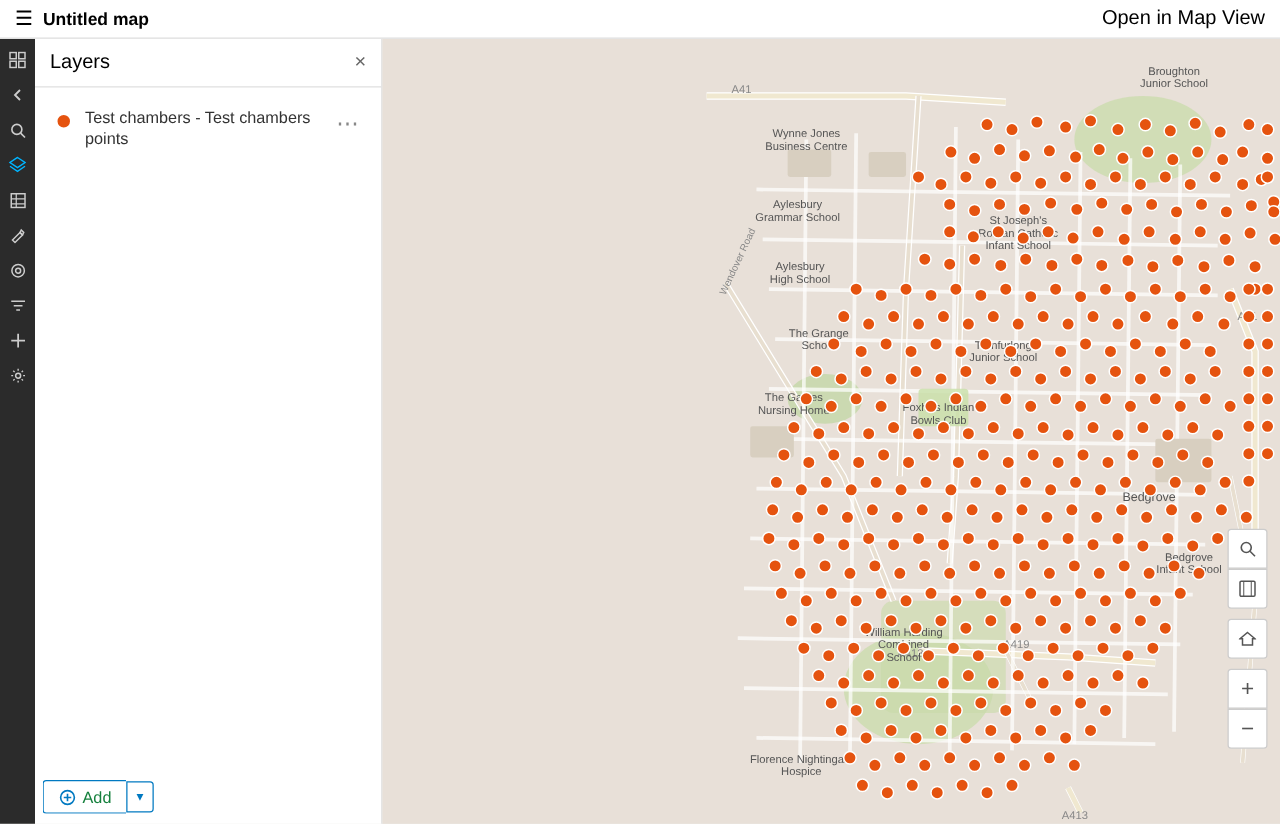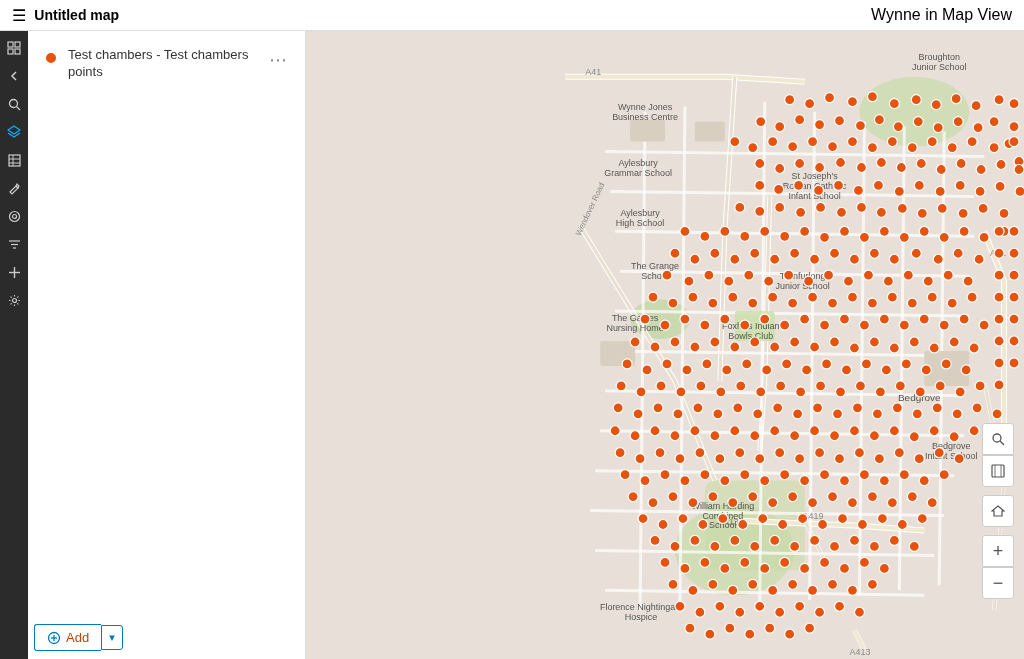--- a/index.html
+++ b/index.html
@@ -109,21 +109,21 @@
     }
     #add-btn-main {
       display: flex;
       align-items: center;
       gap: 5px;
       padding: 5px 12px;
       border: 1px solid #0079c1;
       border-right: none;
       border-radius: 3px 0 0 3px;
       background: #fff;
-      color: #c2410c;
+      color: #15803d;
       font-size: 13px;
       cursor: pointer;
     }
     #add-btn-arrow {
       padding: 5px 7px;
       border: 1px solid #0079c1;
       border-radius: 0 3px 3px 0;
       background: #fff;
       color: #0079c1;
       font-size: 11px;
@@ -174,21 +174,21 @@
     }
   </style>
 </head>
 <body>
 
 <div id="topbar">
   <div id="topbar-left">
     <span id="hamburger-icon">☰</span>
     <span id="topbar-title">Untitled map</span>
   </div>
-  <span id="open-map-view">Wynne in Map View</span>
+  <span id="open-map-view">Open in Map View</span>
 </div>
 
 <div id="main">
 
   <div id="iconbar">
     <div class="icon-btn">
       <svg width="14" height="14" viewBox="0 0 14 14" fill="none">
         <rect x="1" y="1" width="5" height="5" stroke="#ccc" stroke-width="1.2"></rect>
         <rect x="8" y="1" width="5" height="5" stroke="#ccc" stroke-width="1.2"></rect>
         <rect x="1" y="8" width="5" height="5" stroke="#ccc" stroke-width="1.2"></rect>
@@ -247,20 +247,24 @@
     </div>
     <div class="icon-btn">
       <svg width="13" height="13" viewBox="0 0 13 13" fill="none">
         <circle cx="6.5" cy="6.5" r="2" stroke="#ccc" stroke-width="1.2"></circle>
         <path d="M6.5 1v1.5M6.5 10.5V12M1 6.5h1.5M10.5 6.5H12M2.6 2.6l1.1 1.1M9.3 9.3l1.1 1.1M2.6 10.4l1.1-1.1M9.3 3.7l1.1-1.1" stroke="#ccc" stroke-width="1.1"></path>
       </svg>
     </div>
   </div>
 
   <div id="layers-panel">
+    <div id="layers-header">
+      <span>Layers</span>
+      <span id="layers-close">×</span>
+    </div>
     <div id="layers-content">
       <div class="layer-item">
         <div class="layer-item-left">
           <div class="layer-icon">
             <div class="layer-dot"></div>
           </div>
           <span class="layer-name">Test chambers - Test chambers points</span>
         </div>
         <span class="layer-more">⋯</span>
       </div>

